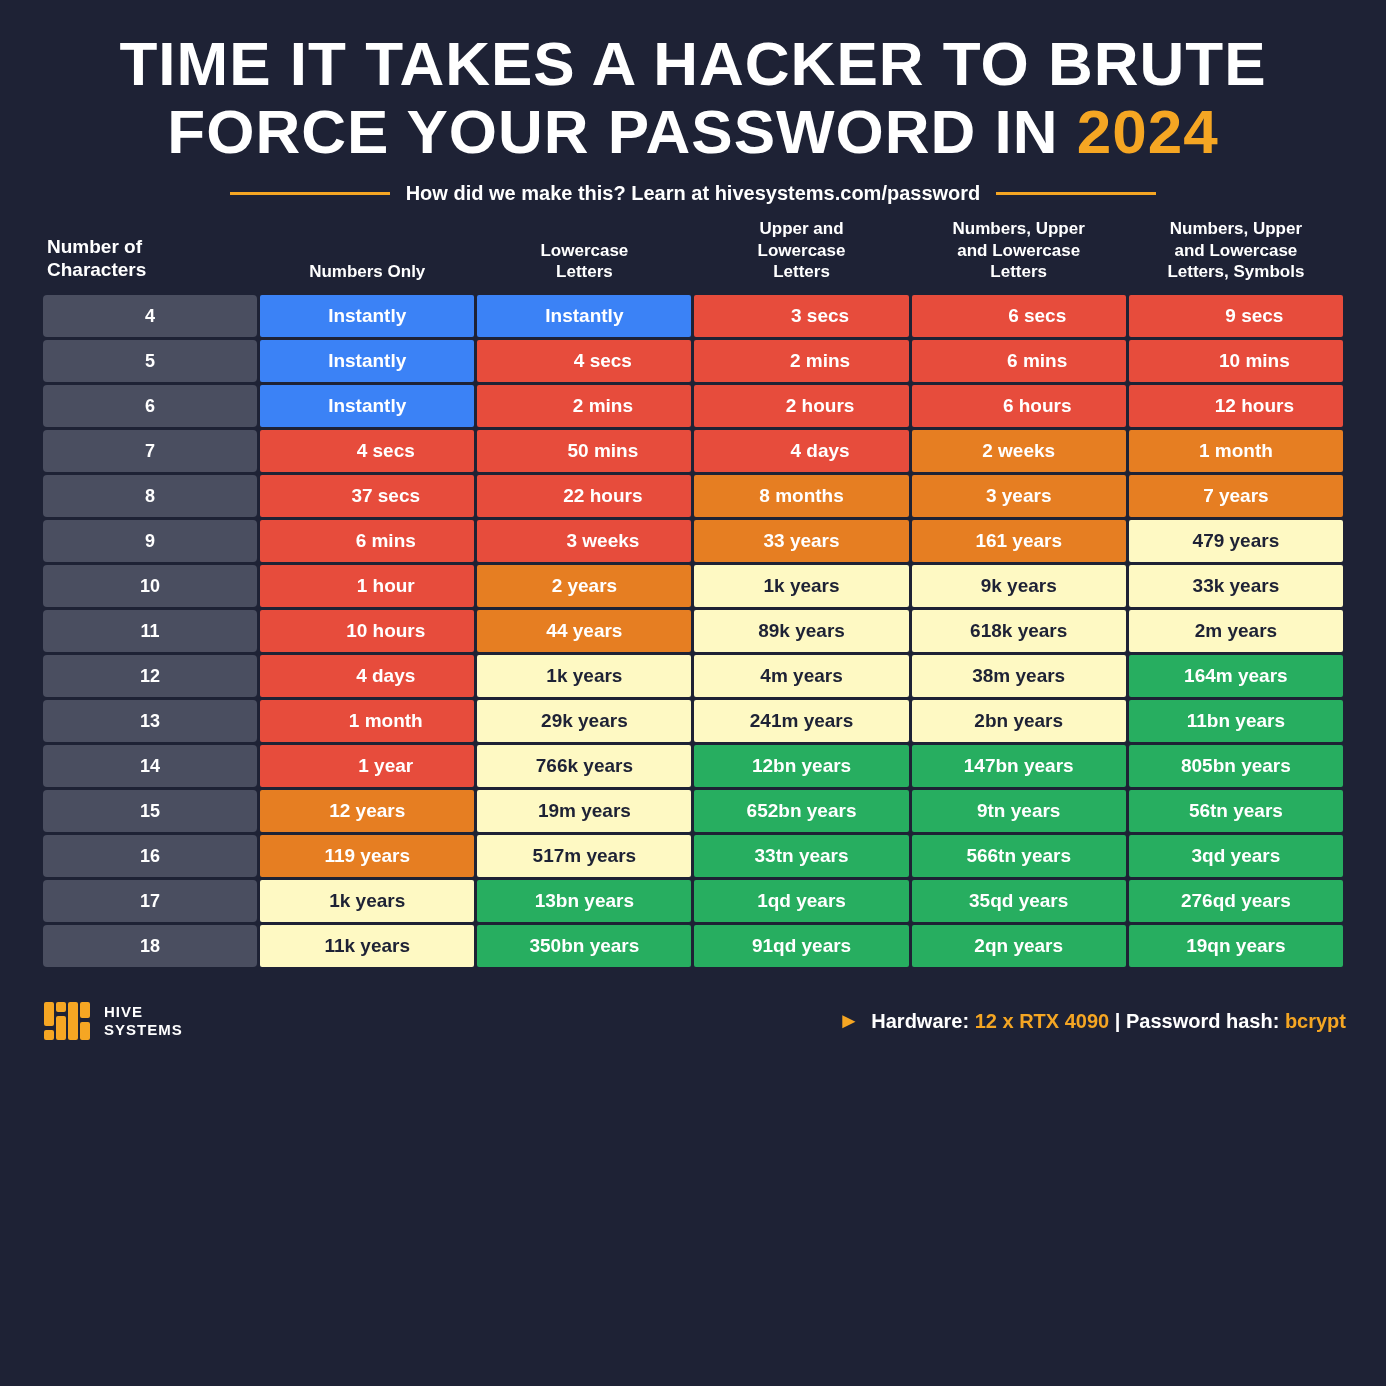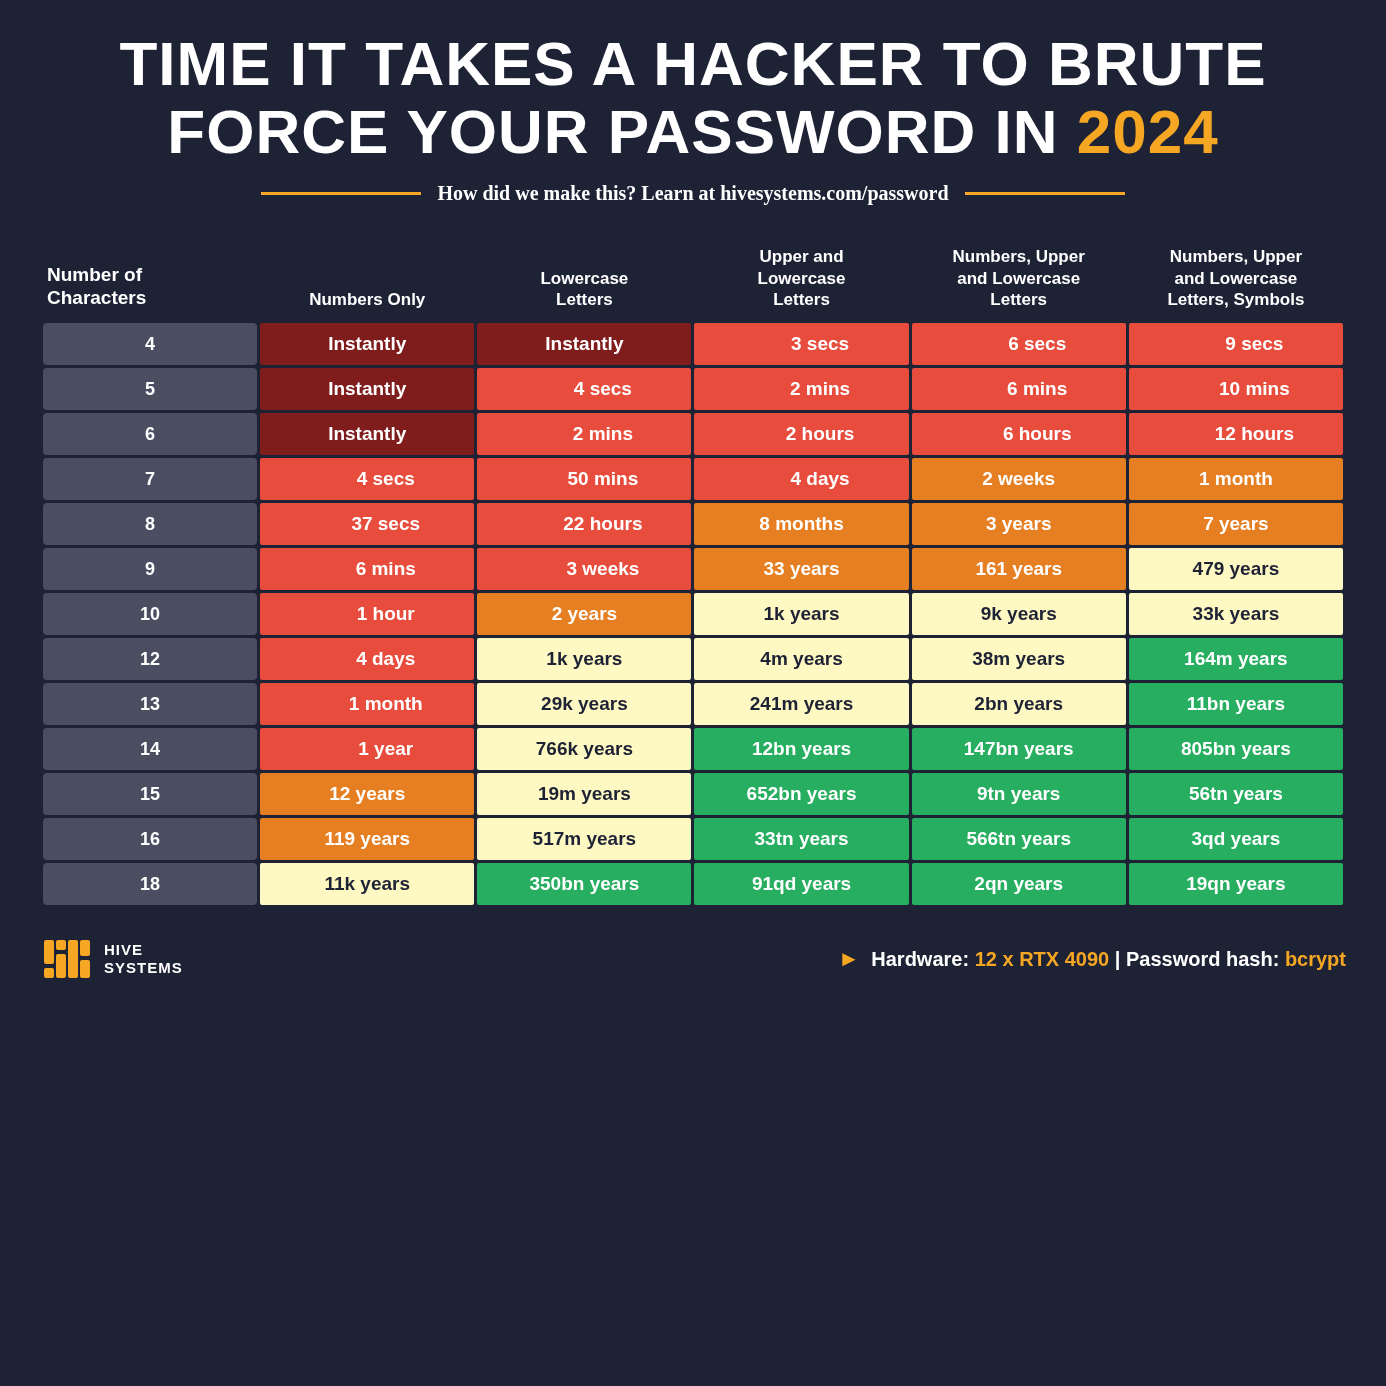--- a/index.html
+++ b/index.html
@@ -23,24 +23,22 @@
       margin-bottom: 16px;
       letter-spacing: 1px;
     }
     .title .year {
       color: #f5a623;
     }
     .subtitle-bar {
       display: flex;
       align-items: center;
       gap: 16px;
-      margin-bottom: 28px;
       width: 100%;
       justify-content: center;
-      font-family: Liberation Serif, serif;
     }
     .subtitle-line {
       height: 3px;
       background: #f5a623;
       flex: 1;
       max-width: 160px;
     }
     .subtitle-text {
       font-size: 20px;
       font-weight: 700;
@@ -75,21 +73,21 @@
       color: white;
       border-radius: 2px;
     }
     td:first-child {
       background-color: #4a4e60;
       font-size: 18px;
       font-weight: 900;
       text-align: center;
       border-radius: 4px;
     }
-    .c-purple { background-color: #7f1d1d; }
+    .c-purple { background-color: #3b82f6; }
     .c-red { background-color: #e74c3c; padding-left: 43px; }
     .c-orange { background-color: #e67e22; }
     .c-yellow { background-color: #fef9c3; color: #1e2235; }
     .c-green { background-color: #27ae60; }
 
     .footer {
       display: flex;
       align-items: center;
       width: 100%;
       margin-top: 24px;
@@ -207,20 +205,28 @@
       </tr>
       <tr>
         <td>10</td>
         <td class="c-red">1 hour</td>
         <td class="c-orange">2 years</td>
         <td class="c-yellow">1k years</td>
         <td class="c-yellow">9k years</td>
         <td class="c-yellow">33k years</td>
       </tr>
       <tr>
+        <td>11</td>
+        <td class="c-red">10 hours</td>
+        <td class="c-orange">44 years</td>
+        <td class="c-yellow">89k years</td>
+        <td class="c-yellow">618k years</td>
+        <td class="c-yellow">2m years</td>
+      </tr>
+      <tr>
         <td>12</td>
         <td class="c-red">4 days</td>
         <td class="c-yellow">1k years</td>
         <td class="c-yellow">4m years</td>
         <td class="c-yellow">38m years</td>
         <td class="c-green">164m years</td>
       </tr>
       <tr>
         <td>13</td>
         <td class="c-red">1 month</td>
@@ -245,20 +251,28 @@
         <td class="c-green">9tn years</td>
         <td class="c-green">56tn years</td>
       </tr>
       <tr>
         <td>16</td>
         <td class="c-orange">119 years</td>
         <td class="c-yellow">517m years</td>
         <td class="c-green">33tn years</td>
         <td class="c-green">566tn years</td>
         <td class="c-green">3qd years</td>
+      </tr>
+      <tr>
+        <td>17</td>
+        <td class="c-yellow">1k years</td>
+        <td class="c-green">13bn years</td>
+        <td class="c-green">1qd years</td>
+        <td class="c-green">35qd years</td>
+        <td class="c-green">276qd years</td>
       </tr>
       <tr>
         <td>18</td>
         <td class="c-yellow">11k years</td>
         <td class="c-green">350bn years</td>
         <td class="c-green">91qd years</td>
         <td class="c-green">2qn years</td>
         <td class="c-green">19qn years</td>
       </tr>
     </tbody>

